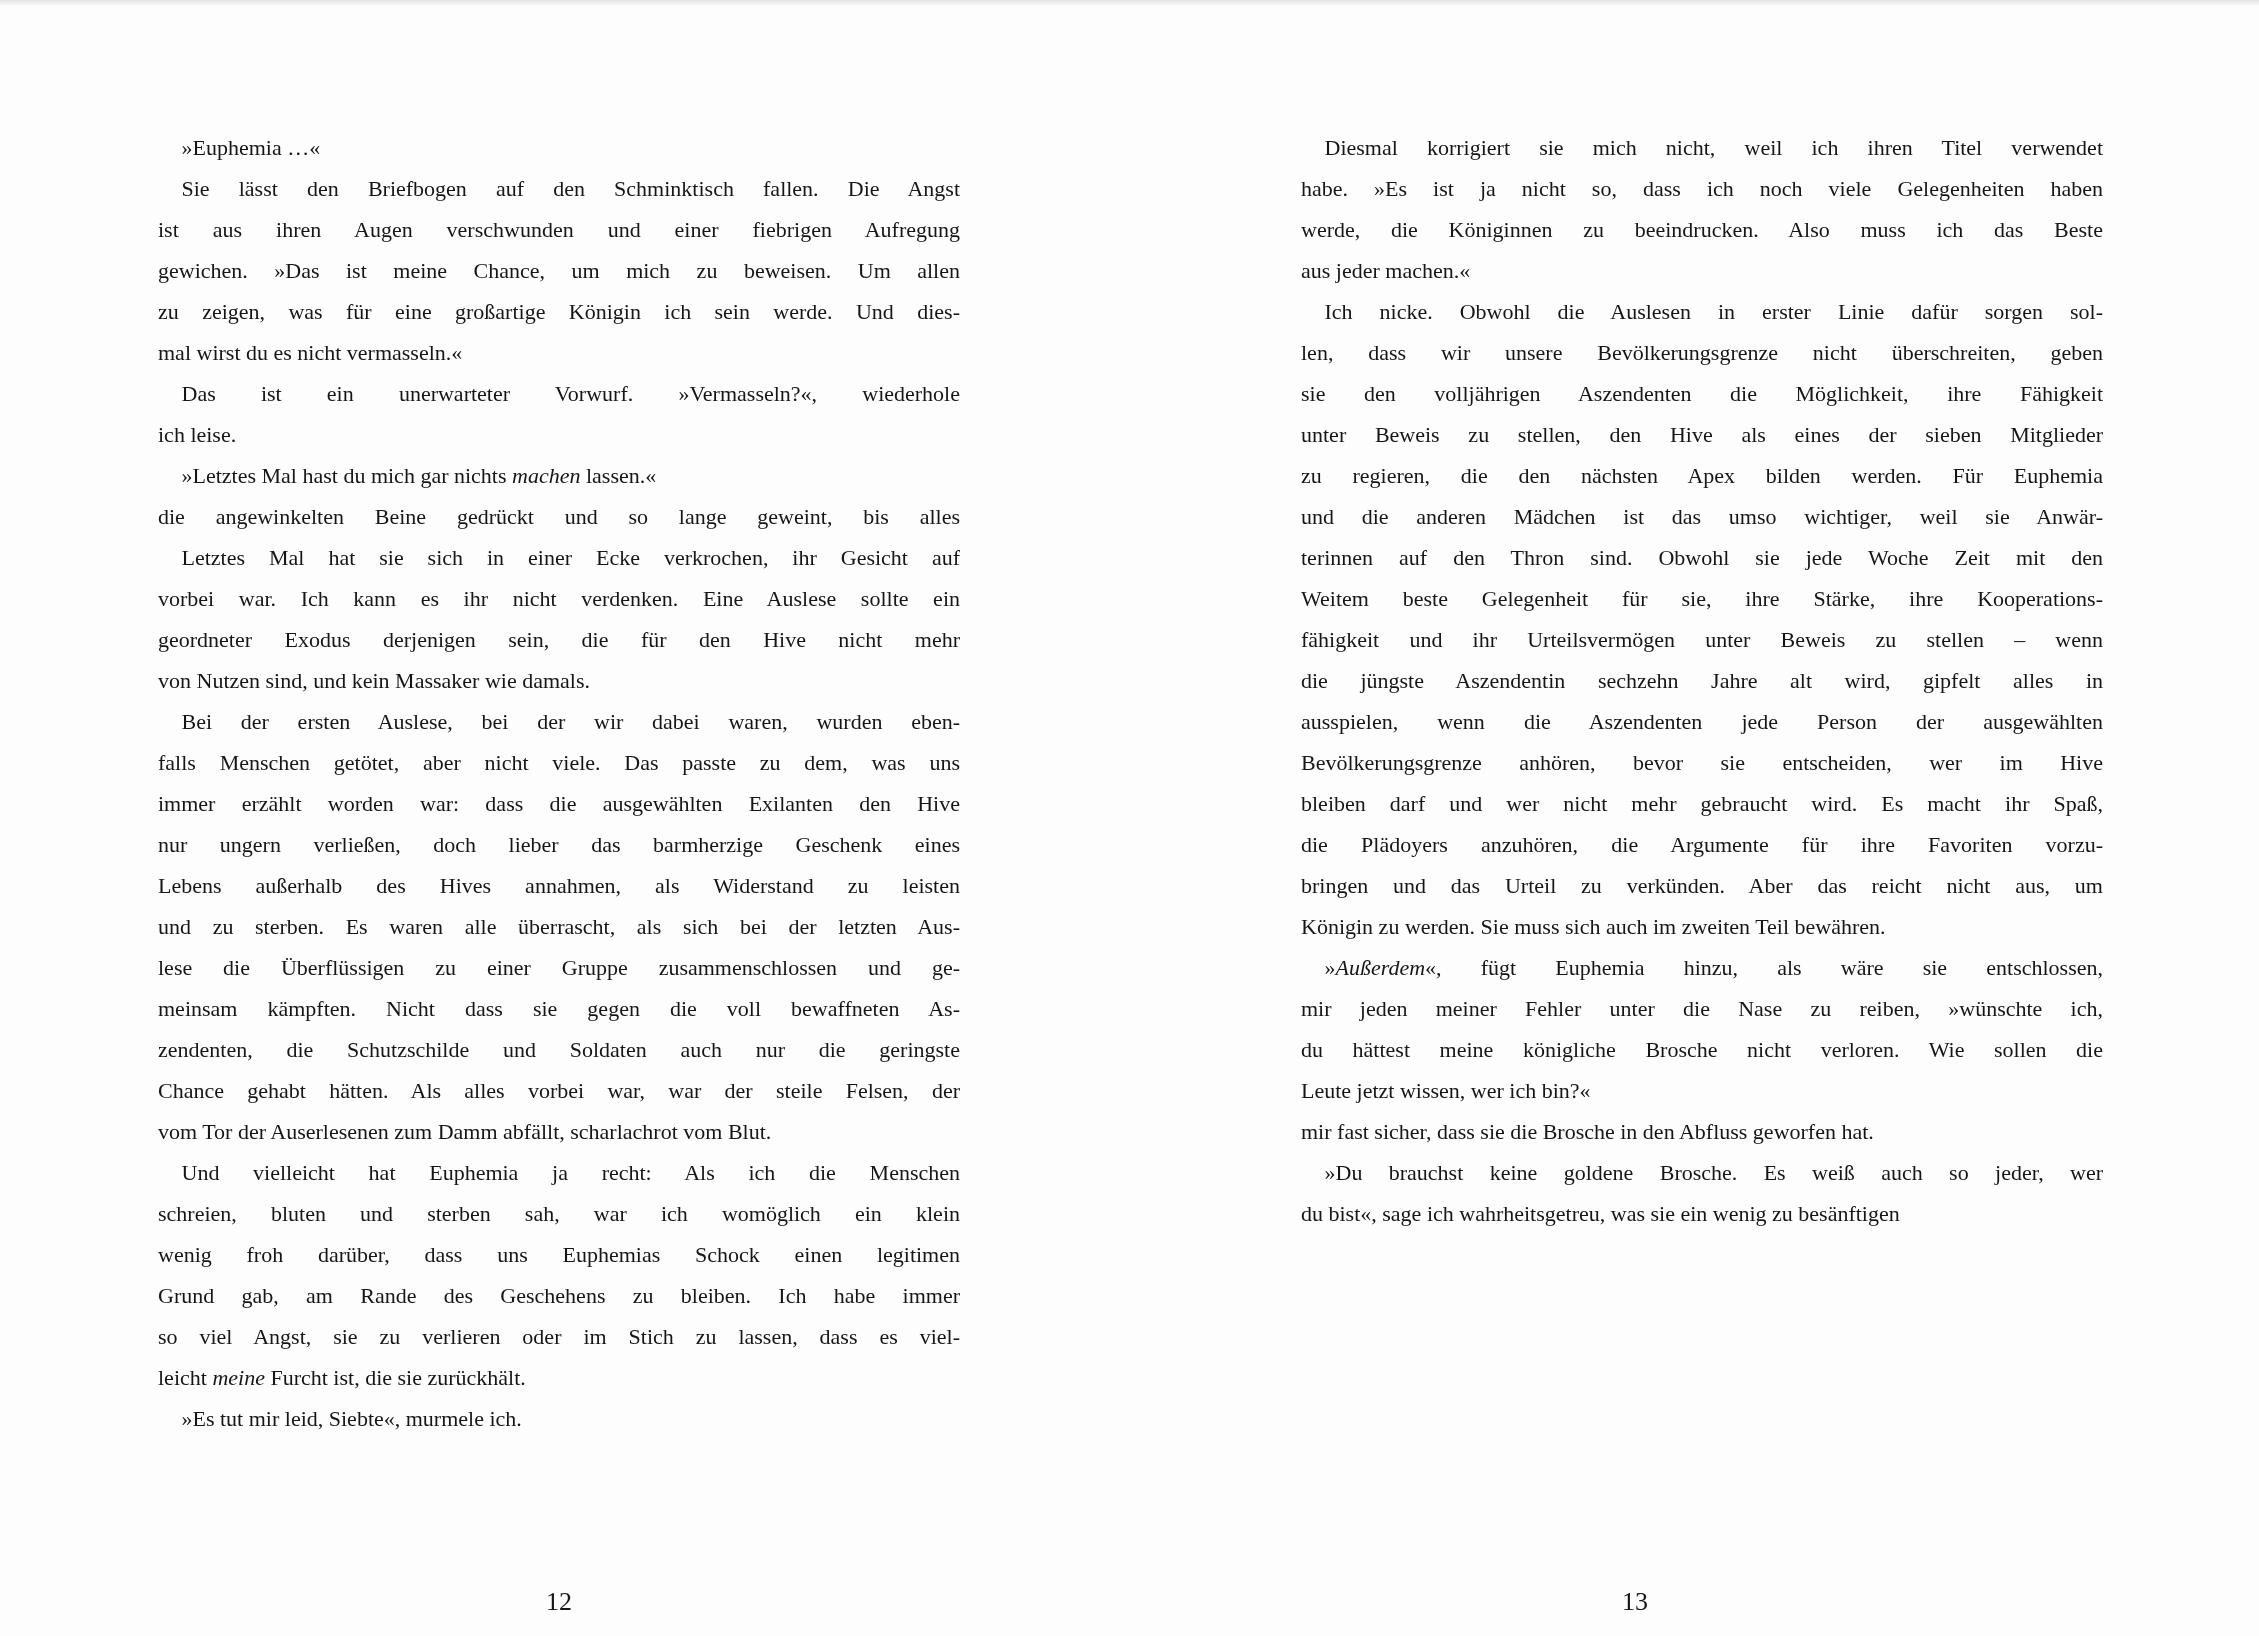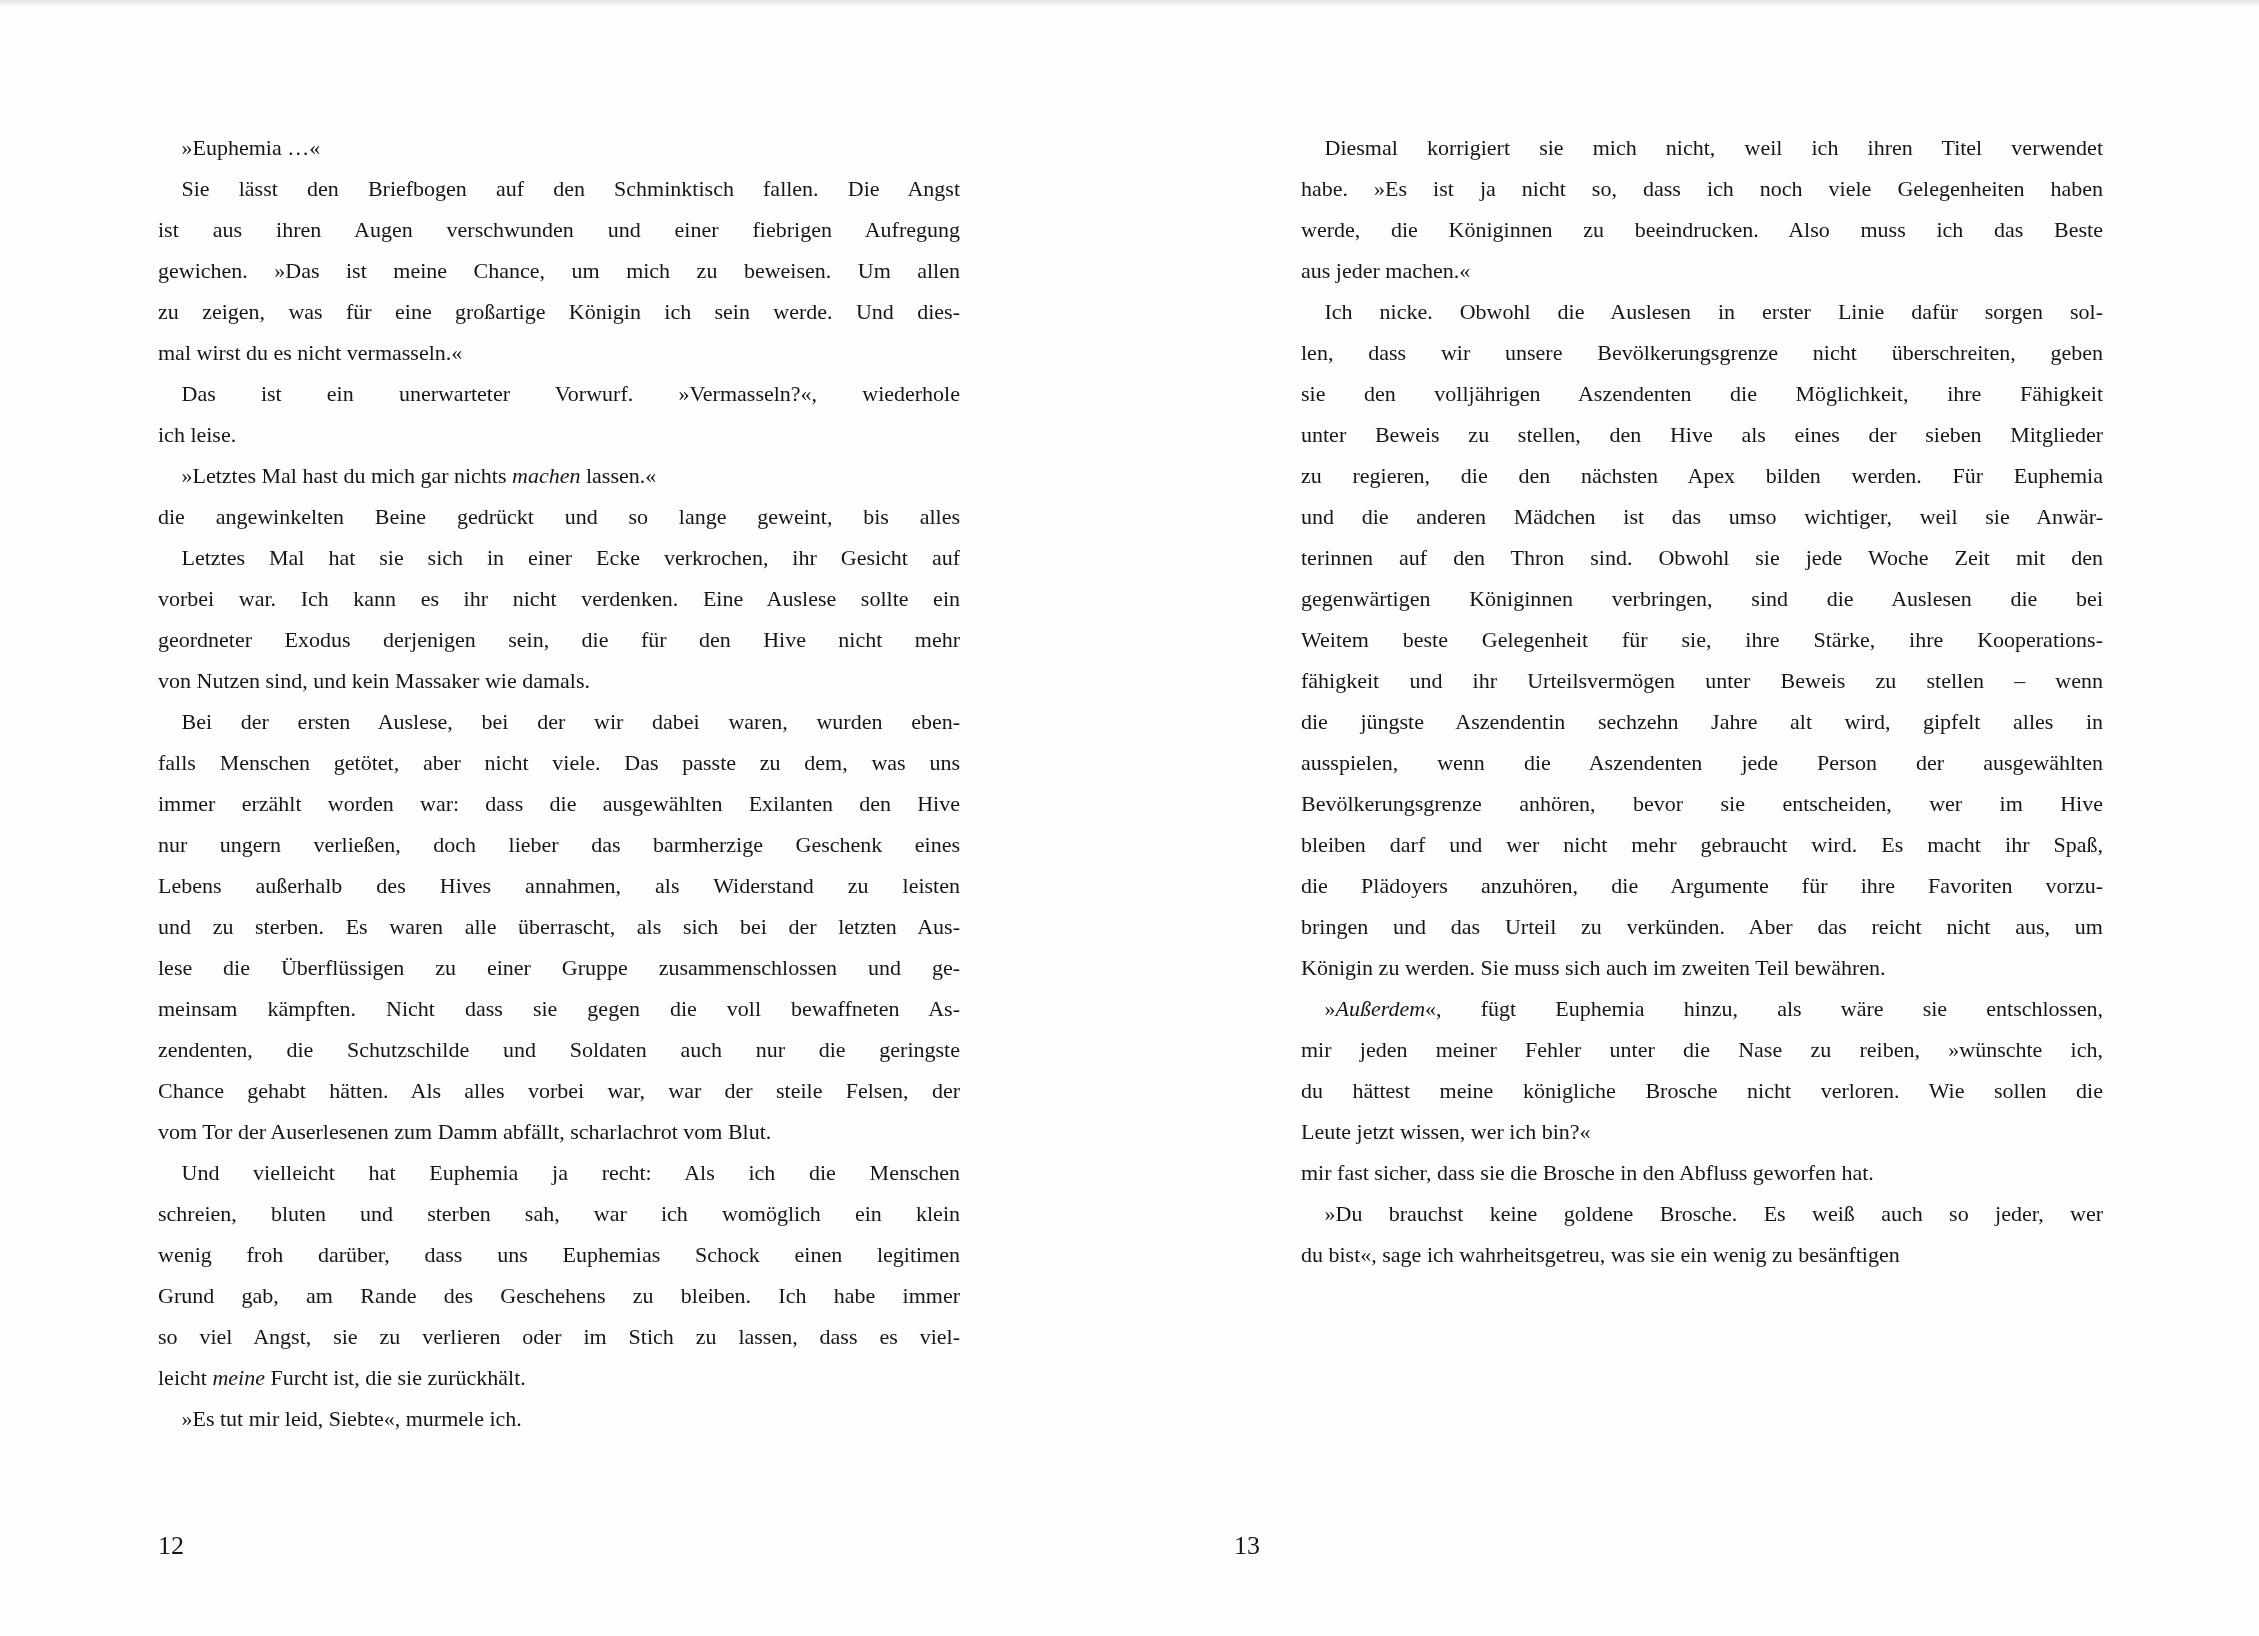--- a/index.html
+++ b/index.html
@@ -25,22 +25,22 @@
   .line {
     text-align: justify;
     text-align-last: justify;
     height: 41px;
     overflow: hidden;
   }
   .line.last  { text-align-last: left; }
   .line.first { text-indent: 23.5px; }
   em { font-style: italic; }
   .page-number {
-    position: absolute; top: 1525px; width: 802px;
-    font-size: 26px; line-height: 41px;
+    position: absolute; top: 1581px; width: 802px;
+    text-align: center; font-size: 26px; line-height: 41px;
   }
   .page-left  .page-number { left: 158px; }
   .page-right .page-number { left: 1234px; }
 </style>
 </head>
 <body>
 
 <div class="scan-edge"></div>
 
 <div class="spread">
@@ -107,21 +107,20 @@
           <div class="line last"><span>aus jeder machen.«</span></div>
         </div>
         <div class="paragraph">
           <div class="line first"><span>Ich nicke. Obwohl die Auslesen in erster Linie dafür sorgen sol-</span></div>
           <div class="line"><span>len, dass wir unsere Bevölkerungsgrenze nicht überschreiten, geben</span></div>
           <div class="line"><span>sie den volljährigen Aszendenten die Möglichkeit, ihre Fähigkeit</span></div>
           <div class="line"><span>unter Beweis zu stellen, den Hive als eines der sieben Mitglieder</span></div>
           <div class="line"><span>zu regieren, die den nächsten Apex bilden werden. Für Euphemia</span></div>
           <div class="line"><span>und die anderen Mädchen ist das umso wichtiger, weil sie Anwär-</span></div>
           <div class="line"><span>terinnen auf den Thron sind. Obwohl sie jede Woche Zeit mit den</span></div>
-          <div class="line"><span>gegenwärtigen Königinnen verbringen, sind die Auslesen die bei</span></div>
           <div class="line"><span>Weitem beste Gelegenheit für sie, ihre Stärke, ihre Kooperations-</span></div>
           <div class="line"><span>fähigkeit und ihr Urteilsvermögen unter Beweis zu stellen – wenn</span></div>
           <div class="line"><span>die jüngste Aszendentin sechzehn Jahre alt wird, gipfelt alles in</span></div>
         </div>
         <div class="paragraph">
           <div class="line"><span>ausspielen, wenn die Aszendenten jede Person der ausgewählten</span></div>
           <div class="line"><span>Bevölkerungsgrenze anhören, bevor sie entscheiden, wer im Hive</span></div>
           <div class="line"><span>bleiben darf und wer nicht mehr gebraucht wird. Es macht ihr Spaß,</span></div>
           <div class="line"><span>die Plädoyers anzuhören, die Argumente für ihre Favoriten vorzu-</span></div>
           <div class="line"><span>bringen und das Urteil zu verkünden. Aber das reicht nicht aus, um</span></div>

